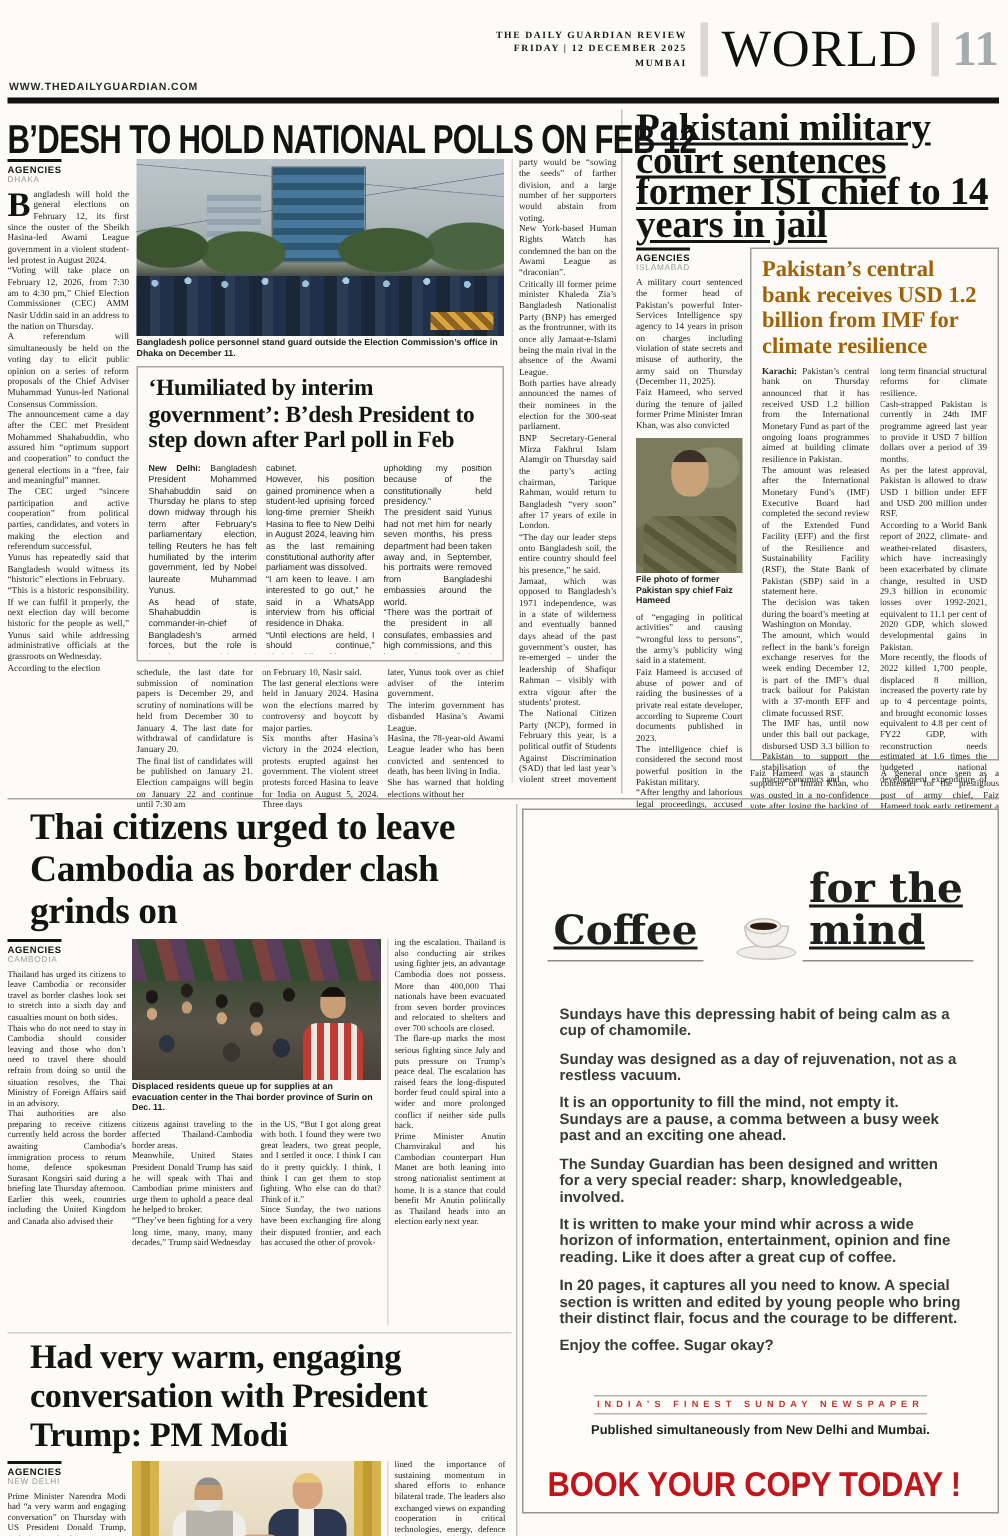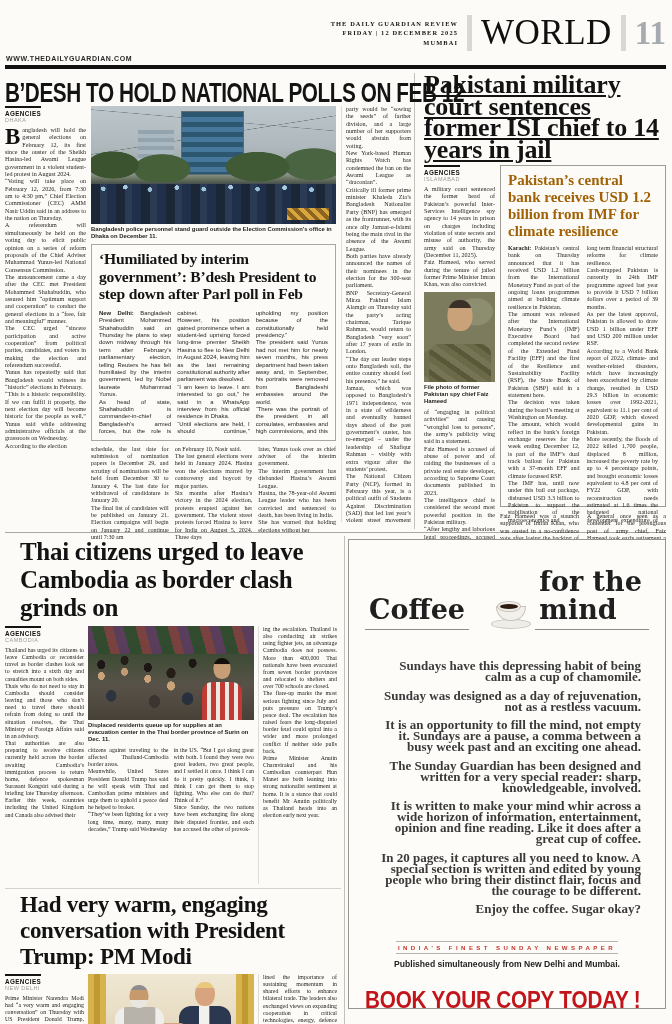--- a/index.html
+++ b/index.html
@@ -134,28 +134,28 @@
   .md-modi{left:16%;bottom:0;width:30%;height:86%;}
   .md-modi .body{position:absolute;bottom:0;width:100%;height:66%;border-radius:12px 12px 0 0;background:linear-gradient(90deg,#efeeea 0 18%,#b7b3aa 19% 82%,#efeeea 83%);}
   .md-modi .head{position:absolute;top:0;left:50%;transform:translateX(-50%);width:19px;height:23px;border-radius:46%;background:linear-gradient(180deg,#8d8d8d 0 22%,#c79a6d 23% 64%,#e9e6e0 65%);}
   .md-trump{right:14%;bottom:0;width:31%;height:90%;}
   .md-trump .body{position:absolute;bottom:0;width:100%;height:64%;border-radius:12px 12px 0 0;background:linear-gradient(90deg,#2c3850 0 38%,#f2f1ec 39% 58%,#2c3850 59%);}
   .md-trump .head{position:absolute;top:0;left:50%;transform:translateX(-50%);width:20px;height:24px;border-radius:46%;background:linear-gradient(180deg,#e8c97c 0 26%,#d8a47f 27%);}
   .md-hands{left:44%;bottom:24%;width:24px;height:9px;border-radius:5px;background:#d2a482;}
 
   
   .sunday-ad{flex:1;min-width:0;border:1px solid #98978f;margin-top:3px;height:470px;padding:14px 16px 10px;background:#fdfcf9;display:flex;flex-direction:column;}
-  .coffee-head{display:flex;align-items:flex-end;justify-content:center;gap:22px;margin-top:14px;}
+  .coffee-head{display:flex;align-items:flex-end;justify-content:center;gap:22px;margin-top:25px;text-decoration:underline;}
   .coffee-word{font-family:"DejaVu Serif",serif;font-weight:700;font-size:27px;line-height:28px;color:#1f1f1f;border-bottom:1.5px solid #8c8b85;padding:0 4px 5px;}
   .cup{position:relative;width:40px;height:30px;}
   .cup-coffee{position:absolute;left:7px;top:2px;width:22px;height:9px;border-radius:50%;background:#2e1b10;border:2px solid #efede8;box-shadow:0 0 0 1px #c9c4bb;z-index:2;}
   .cup-bowl{position:absolute;left:6px;top:7px;width:28px;height:13px;border-radius:0 0 14px 14px;background:#f2f0ea;box-shadow:0 0 0 1px #c9c4bb;z-index:1;}
   .cup-saucer{position:absolute;left:1px;bottom:2px;width:38px;height:8px;border-radius:50%;background:#efede7;box-shadow:0 0 0 1px #ccc7be;}
   .coffee-copy{margin-top:30px;padding:0 8px;}
-  .coffee-copy p{font-family:Liberation Serif, serif;font-weight:700;font-size:13px;line-height:11px;color:#3a3a3a;margin-bottom:7.5px;text-align:right;}
+  .coffee-copy p{font-family:Liberation Sans, sans-serif;font-weight:700;font-size:10px;line-height:11px;color:#3a3a3a;margin-bottom:7.5px;}
   .tsg-block{margin-top:14px;text-align:center;}
   .tsg-logo{font-family:"Liberation Serif",serif;font-size:27px;letter-spacing:-.8px;color:#262626;line-height:28px;}
   .tsg-tagline{display:inline-block;margin-top:2px;border-top:1.5px solid #b6b4ac;border-bottom:1.5px solid #b6b4ac;padding:2px 2px;font-family:"Liberation Sans",sans-serif;font-weight:700;font-size:6.1px;letter-spacing:3.4px;color:#c5342c;}
   .tsg-published{margin-top:5px;font-family:Liberation Sans, sans-serif;font-weight:700;font-size:8.6px;color:#232323;}
   .tsg-cta{margin-top:18px;text-align:left;font-family:"Liberation Sans",sans-serif;font-weight:800;font-size:23px;letter-spacing:-.2px;color:#c2151b;transform:scaleX(.9);transform-origin:left center;white-space:nowrap;}
 </style>
 </head>
 <body>
 
 <div class="page">

